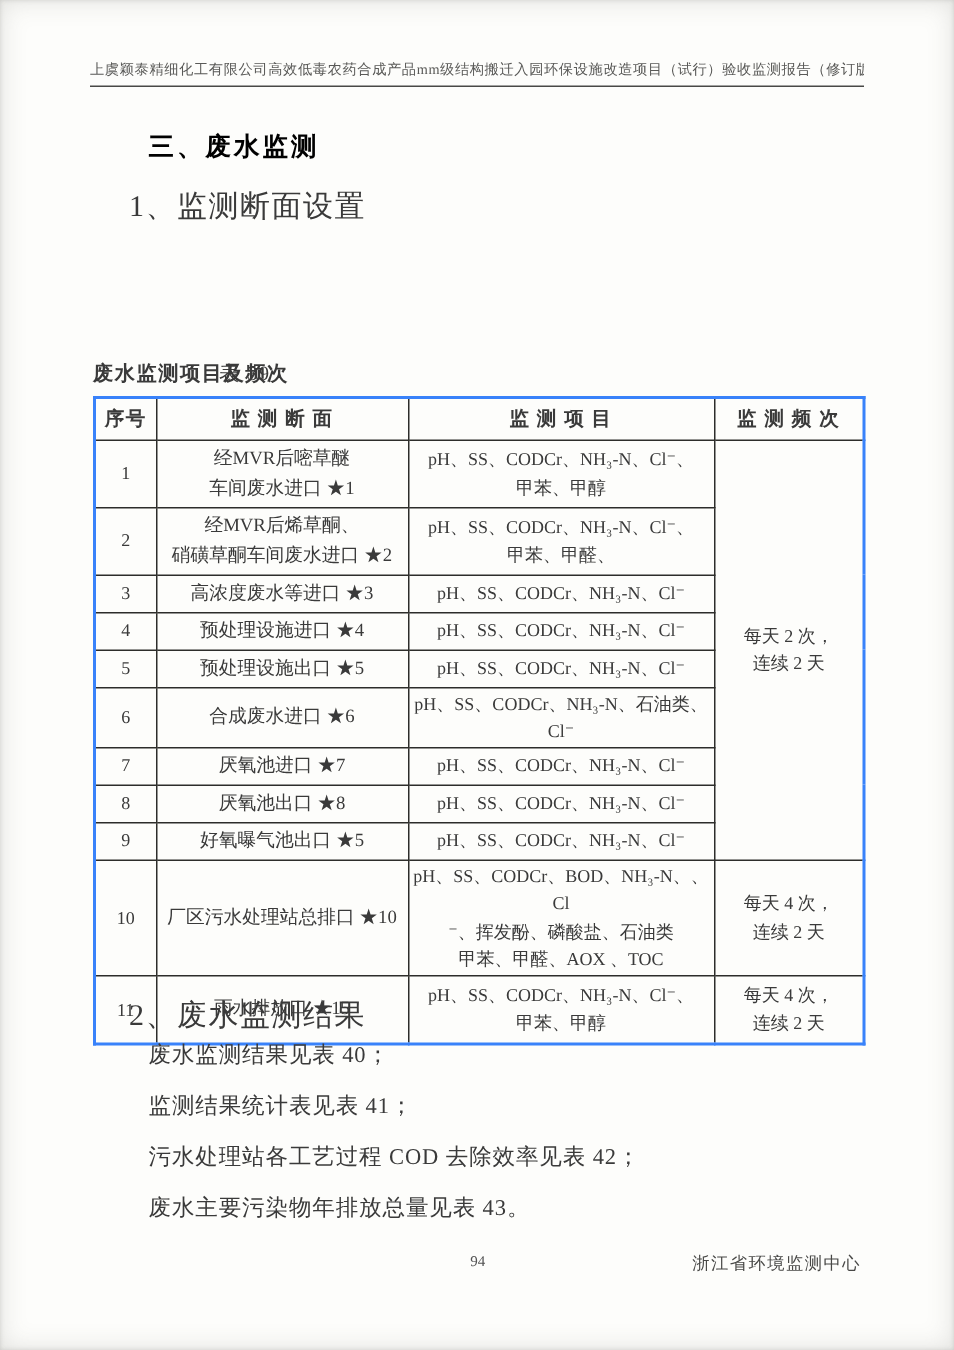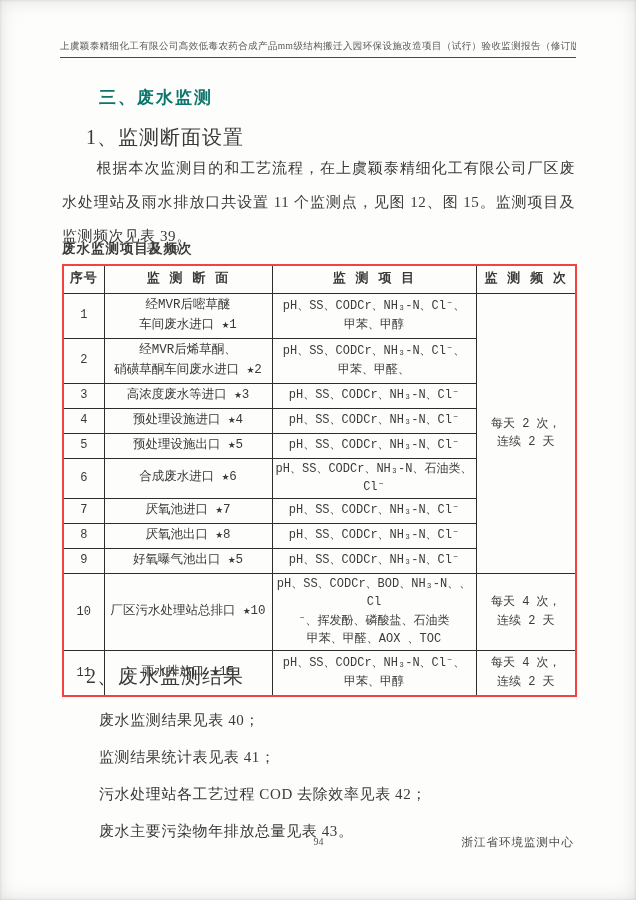--- a/index.html
+++ b/index.html
@@ -10,21 +10,21 @@
     background:#fdfdfb; overflow:hidden;
     box-shadow: inset 0 0 18px rgba(90,90,85,.18), inset 0 0 3px rgba(120,120,115,.25);
     color:#3c3c3c;
   }
   .scan { position:absolute; inset:0; filter:blur(.35px) contrast(1.03); }
   .doc-header {
     position:absolute; top:40px; left:60px; width:516px;
     font-size:9.5px; color:#5a5a58; text-align:center; letter-spacing:.4px;
     padding-bottom:4px; border-bottom:1.4px solid #4a4a48; white-space:nowrap; overflow:hidden;
   }
-  .sec-title { position:absolute; top:86px; left:99px; font-size:17px; font-weight:bold; letter-spacing:2px; color:#0f766e; }
+  .sec-title { position:absolute; top:86px; left:99px; font-size:17px; font-weight:bold; letter-spacing:2px; color:#000000; }
   .sub-title { position:absolute; left:86px; font-size:20px; color:#3c3c3c; letter-spacing:1px; }
   .sub1 { top:124px; }
   .sub2 { top:663px; }
   .para {
     position:absolute; top:151px; left:62px; width:513px;
     font-size:15px; line-height:34px; text-align:justify; text-indent:2.3em;
     color:#3c3c3c; letter-spacing:.6px;
   }
   .tbl-caption { position:absolute; top:240px; left:62px; width:513px; height:20px; font-size:13.5px; }
   .tbl-label { position:absolute; left:68px; top:0; letter-spacing:1px;margin-left:16px; }
@@ -35,42 +35,41 @@
     font-size:12px; color:#3c3c3c;
   }
   table.monitor col.c-no { width:41px; }
   table.monitor col.c-sec { width:168px; }
   table.monitor col.c-item { width:204px; }
   table.monitor col.c-freq { width:100px; }
   table.monitor th, table.monitor td {
     border:1px solid #2f2f2d; text-align:center; vertical-align:middle;
     padding:1px 2px; white-space:pre-line; line-height:1.55;
   }
-  table.monitor { border:2px solid #ef4444;font-family:Liberation Mono, monospace; }
+  table.monitor { border:2px solid #3b82f6; }
   table.monitor th { font-weight:bold; font-size:13px; letter-spacing:1px; height:28px; }
   tr.h25 { height:25px; } tr.h45 { height:45px; } tr.h55 { height:55px; }
   td.sec-cell { font-size:12.5px; }
   td.freq-cell { font-size:12px; }
   .result-lines { position:absolute; top:694px; left:99px; width:460px; font-size:15px; letter-spacing:.6px; }
-  .result-lines p { margin:16px 0 13px 0; line-height:21px; }
+  .result-lines p { margin:0 0 13px 0; line-height:21px; }
   .footer-page { position:absolute; top:836px; left:62px; width:513px; text-align:center; font-size:10px; color:#555; }
   .footer-org { position:absolute; top:835px; right:62px; font-size:11.5px; color:#4a4a48; letter-spacing:1px; }
 </style>
 </head>
 <body>
 
 <div class="page">
   <div class="scan">
 
     <div class="doc-header">上虞颖泰精细化工有限公司高效低毒农药合成产品mm级结构搬迁入园环保设施改造项目（试行）验收监测报告（修订版）</div>
 
     <div class="sec-title">三、废水监测</div>
     <div class="sub-title sub1">1、监测断面设置</div>
 
-    <div class="para">根据本次监测目的和工艺流程，在上虞颖泰精细化工有限公司厂区废水处理站及雨水排放口共设置 11 个监测点，见图 12、图 15。监测项目及监测频次见表 39。</div>
 
     <div class="tbl-caption">
       <span class="tbl-label">表 39</span>
       <span class="tbl-title">废水监测项目及频次</span>
     </div>
 
     <table class="monitor">
       <colgroup>
           <col class="c-no">
           <col class="c-sec">

